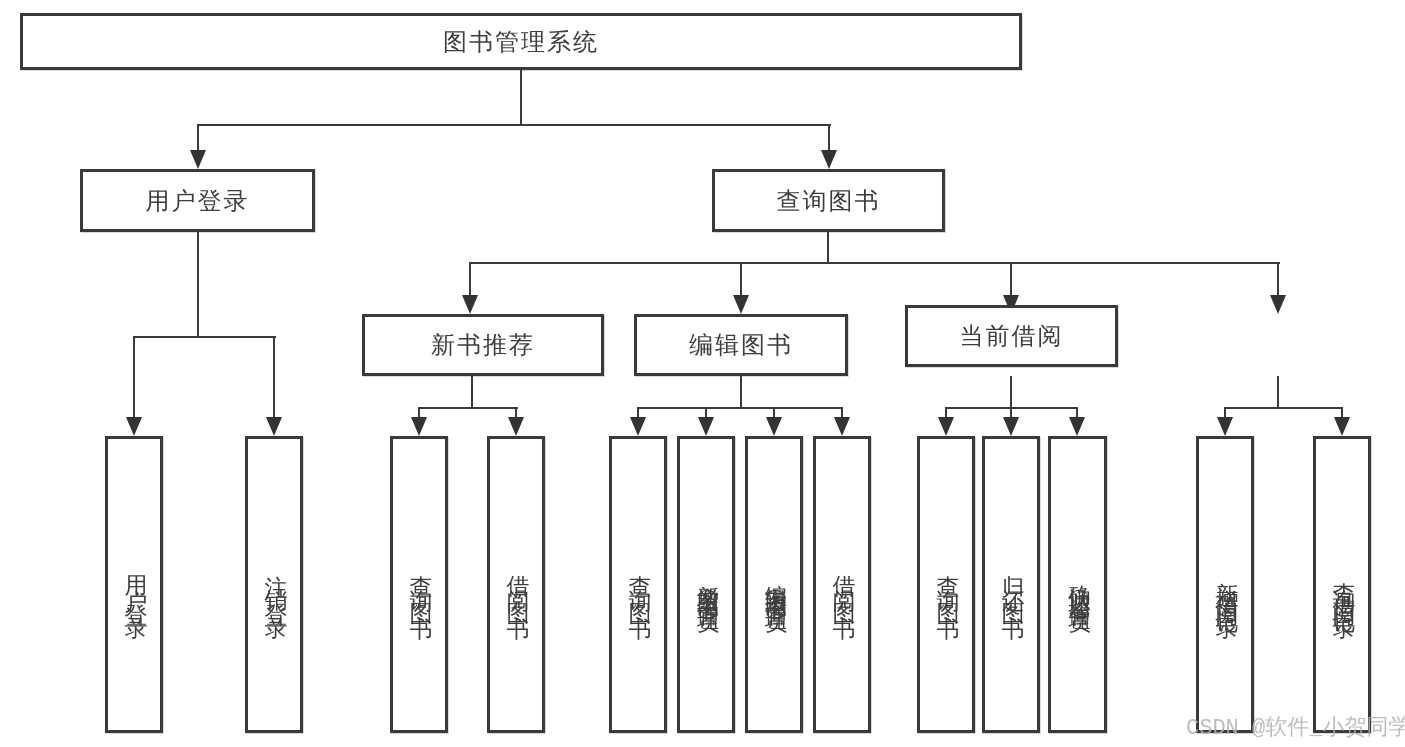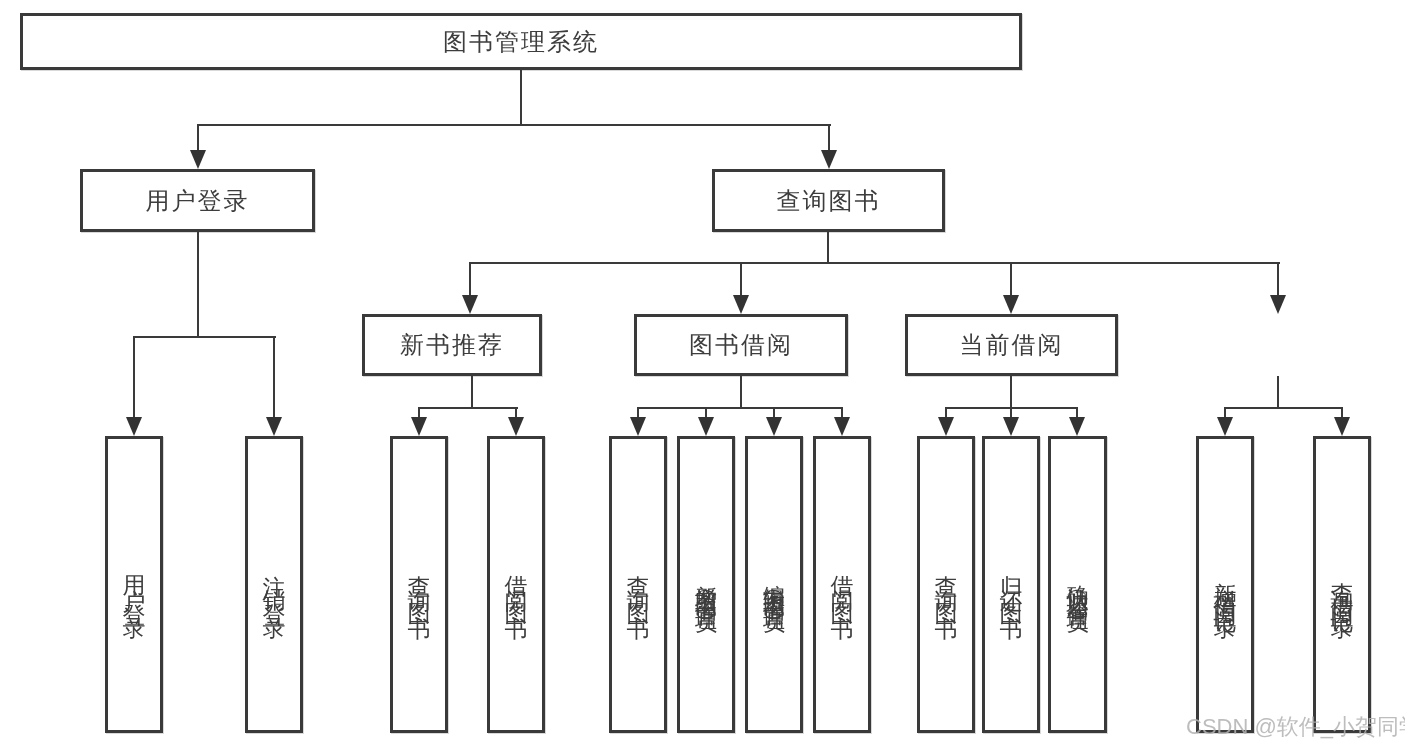--- a/index.html
+++ b/index.html
@@ -1,20 +1,20 @@
 <!DOCTYPE html>
 <html><head>
 <meta charset="utf-8">
 <style>
   html,body{margin:0;padding:0;background:#ffffff;}
   #canvas{
     position:relative;
     width:1405px;height:747px;
     background:#ffffff;
-    font-family:Liberation Sans, sans-serif;
+    font-family:Liberation Mono, monospace;
     overflow:hidden;
   }
   .box{
     position:absolute;
     box-sizing:border-box;
     border:3px solid #3a3a3a;
     background:#ffffff;
     color:#3d3d3d;
     display:flex;align-items:center;justify-content:center;
     box-shadow:1px 1px 0 rgba(0,0,0,0.15);
@@ -76,23 +76,23 @@
   <div class="hline" style="left:469px;top:262px;width:811px"></div>
   <div class="vline" style="left:469px;top:262px;height:36px"></div>
   <div class="arrow" style="left:462px;top:295px"></div>
   <div class="vline" style="left:740px;top:262px;height:36px"></div>
   <div class="arrow" style="left:733px;top:295px"></div>
   <div class="vline" style="left:1010px;top:262px;height:36px"></div>
   <div class="arrow" style="left:1003px;top:295px"></div>
   <div class="vline" style="left:1277px;top:262px;height:36px"></div>
   <div class="arrow" style="left:1270px;top:295px"></div>
 
-  <div class="box hbox" style="left:362px;top:314px;width:180px;height:62px">新书推荐</div>
-  <div class="box hbox" style="left:634px;top:314px;width:214px;height:62px">图书借阅</div>
-  <div class="box hbox" style="left:905px;top:314px;width:213px;height:62px">当前借阅</div>
+  <div class="box hbox" style="left:362px;top:314px;width:242px;height:62px">新书推荐</div>
+  <div class="box hbox" style="left:634px;top:314px;width:214px;height:62px">编辑图书</div>
+  <div class="box hbox" style="left:905px;top:305px;width:213px;height:62px">当前借阅</div>
 
   <div class="vline" style="left:471px;top:376px;height:33px"></div>
   <div class="hline" style="left:418px;top:407px;width:100px"></div>
   <div class="vline" style="left:418px;top:407px;height:13px"></div>
   <div class="arrow" style="left:411px;top:417px"></div>
   <div class="vline" style="left:515px;top:407px;height:13px"></div>
   <div class="arrow" style="left:508px;top:417px"></div>
 
   <div class="vline" style="left:740px;top:376px;height:33px"></div>
   <div class="hline" style="left:637px;top:407px;width:206px"></div>

